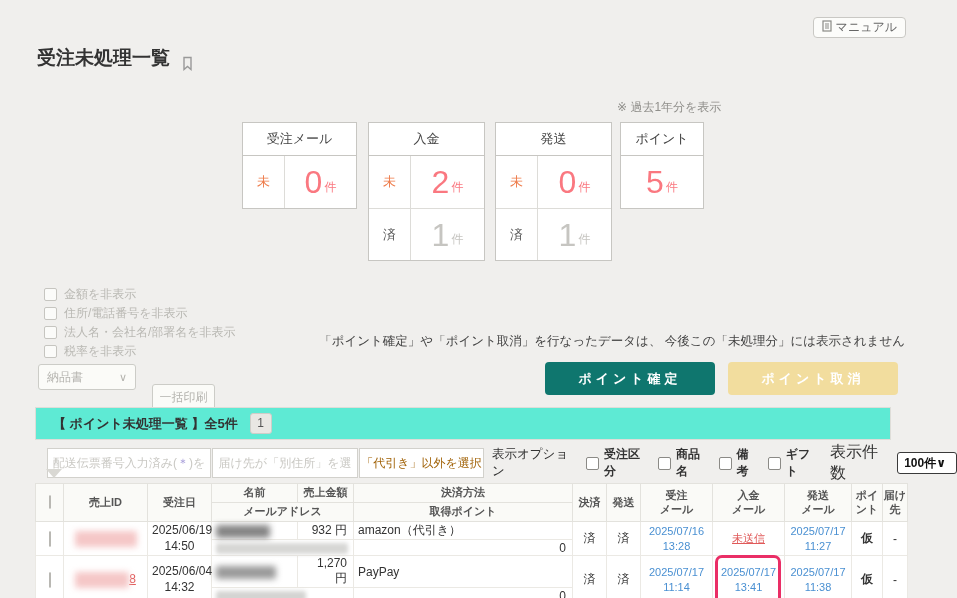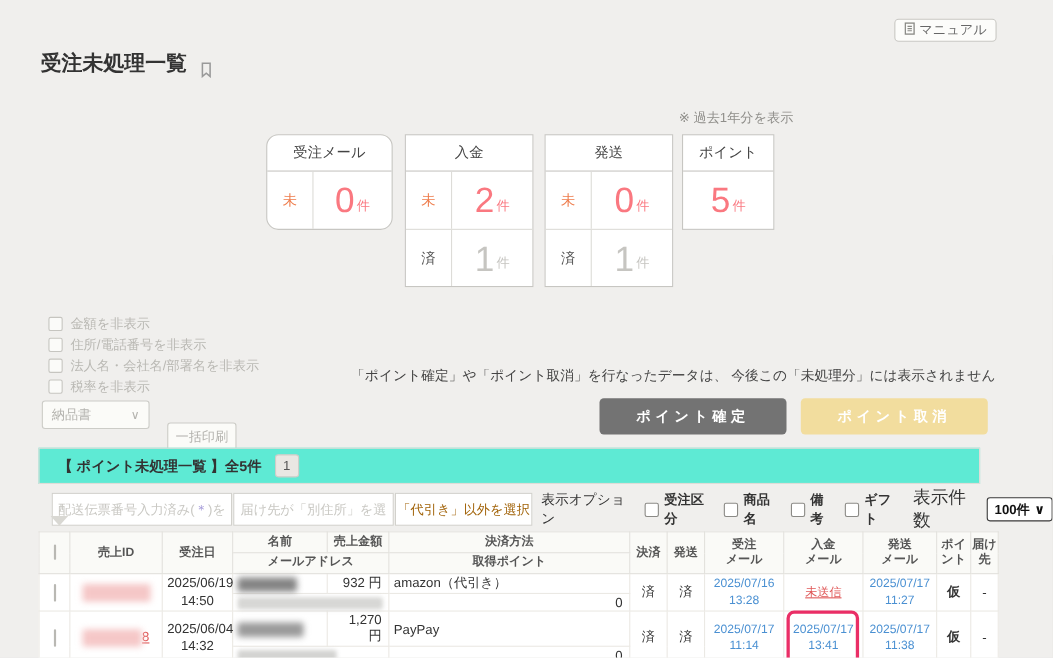--- a/index.html
+++ b/index.html
@@ -20,56 +20,56 @@
   .card-row{ display:flex; height:52px; align-items:stretch; }
   .card-row + .card-row{ border-top:1px solid #dddcd8; }
   .cr-label{ width:42px; display:flex; align-items:center; justify-content:center; font-size:13px; border-right:1px solid #dddcd8; }
   .cr-val{ flex:1; display:flex; align-items:center; justify-content:center; gap:2px; }
   .num{ font-size:32px; line-height:1; }
   .unit{ font-size:12px; margin-top:10px; }
   .pend .cr-label{ color:#ee7c4b; }
   .pend .num,.pend .unit{ color:#fa7880; }
   .done .cr-label{ color:#555; }
   .done .num,.done .unit{ color:#c6c5c1; }
-  .c1{ width:115px; margin-right:11px;border-radius:11px; }
+  .c1{ width:115px; margin-right:11px; }
   .c2{ width:117px; margin-right:10px; }
   .c3{ width:117px; margin-right:8px; }
   .c4{ width:84px; }
 
   
   .hide-opts{ position:absolute; top:287px; left:44px; }
   .hide-opt{ display:flex; align-items:center; gap:7px; font-size:12px; color:#b9b8b3; height:15px; margin-bottom:4px; }
   .cbx{ width:13px; height:13px; background:#fbfbf9; border:1px solid #c6c5c0; border-radius:2px; flex:0 0 auto; }
   .print-row{ position:absolute; top:364px; left:38px; display:flex; gap:16px; }
   .doc-select{ width:98px; height:26px; border:1px solid #ccccc7; border-radius:3px; background:#fbfbf8; color:#b4b3ae; font-size:12px; display:flex; align-items:center; justify-content:space-between; padding:0 8px; }
   .doc-select .chev{ font-size:11px; }
   .bulk-print{ width:63px; height:26px; border:1px solid #ccccc7; border-radius:3px; background:#fbfbf8; color:#b4b3ae; font-size:12px; text-align:center; line-height:24px;margin-top:20px; }
 
   
   .points-notice{ position:absolute; top:333px; right:52px; font-size:12.5px; color:#444; }
   .pt-btn{ position:absolute; top:362px; width:170px; height:33px; border:none; border-radius:4px; color:#fff; font-size:13px; font-weight:bold; letter-spacing:4px; text-align:center; line-height:33px; cursor:pointer; }
-  .pt-confirm{ left:545px; background:#737373; }
+  .pt-confirm{ left:545px; background:#0f766e; }
   .pt-cancel{ left:728px; background:#f2dd9e; }
 
   
   .section-bar{ position:absolute; top:407px; left:35px; width:856px; height:33px; background:#5eead4; border:1px solid #deddd8; display:flex; align-items:center; padding-left:17px; }
   .section-title{ font-size:13px; font-weight:bold; color:#333; }
   .page-box{ width:22px; height:21px; margin-left:12px; background:#e9e7e3; border:1px solid #cfcdc8; border-radius:3px; font-size:12px; color:#555; text-align:center; line-height:19px; }
 
   
   .tb-btn{ position:absolute; top:448px; height:30px; background:#fff; border:1px solid #d2d1cc; font-size:12px; text-align:center; line-height:28px; }
   .tb1{ left:47px; width:164px; color:#c9c8c3; }
   .tb1 .star{ color:#a49ad8; }
   .tb2{ left:212px; width:146px; color:#c9c8c3; }
   .tb3{ left:359px; width:125px; color:#a16207; }
   .tb-opts{ position:absolute; top:448px; left:492px; height:30px; display:flex; align-items:center; font-size:12.5px; color:#333; }
   .tb-opts .opt{ display:flex; align-items:center; gap:5px; margin-left:9px; font-size:12px;font-weight:bold; }
   .opt .cbx{ background:#fff; border-color:#8b8a86; border-radius:2px; }
   .per-page-label{ margin-left:10px; font-size:16px; }
-  .per-page{ margin-left:6px; width:62px; height:22px; border:1.5px solid #3a3a3a; border-radius:3px; background:#fff; font-size:12px; font-weight:bold; color:#111; display:flex; align-items:center; justify-content:space-between; padding:0 6px; }
+  .per-page{ margin-left:6px; width:62px; height:22px; border:1.5px solid #3a3a3a; border-radius:3px; background:#fff; font-size:12px; font-weight:bold; color:#111; display:flex; align-items:center; justify-content:flex-start; padding:0 6px; }
   .tip-tri{ position:absolute; top:469px; left:46px; width:0; height:0; border-left:8px solid transparent; border-right:8px solid transparent; border-top:9px solid #d9d8d3; }
 
   
   .orders{ position:absolute; top:483px; left:35px; width:872px; border-collapse:collapse; table-layout:fixed; background:#fff; }
   .orders th{ background:#fafaf7; font-size:11px; font-weight:bold; color:#555; border:1px solid #e3e2dd; text-align:center; vertical-align:middle; white-space:pre-line; line-height:1.25; padding:1px 0; }
   .orders td{ border:1px solid #ebe9e4; font-size:12px; color:#333; vertical-align:middle; padding:0 4px; }
   .orders tr.h1{ height:19px; } .orders tr.h2{ height:19px; }
   .orders tr.rt td{ border-top:1px solid #d6d5d0; }
   .orders tr.rt{ height:17px; } .orders tr.rb{ height:16px; }
   td.ctr{ text-align:center; padding:0; }

